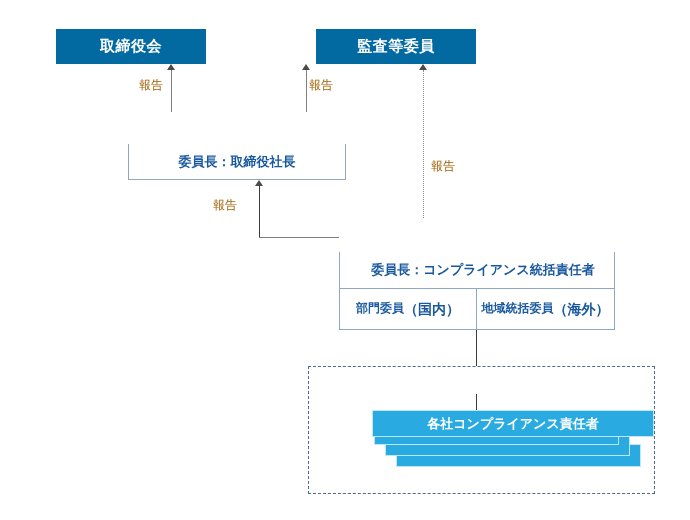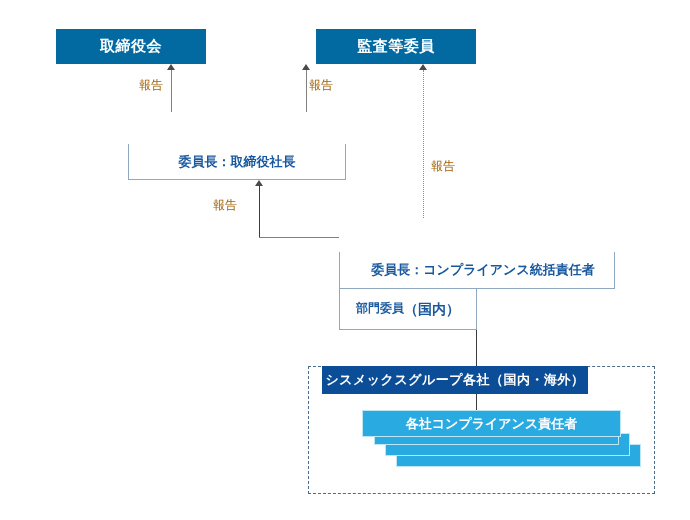--- a/index.html
+++ b/index.html
@@ -94,21 +94,21 @@
     display: flex;
     align-items: center;
     justify-content: center;
     color: #ffffff;
     font-weight: bold;
     font-size: 13px;
   }
   #stack-4 { left: 396px; top: 444px; width: 245px; height: 23px; }
   #stack-3 { left: 385px; top: 433px; width: 245px; height: 23px; }
   #stack-2 { left: 374px; top: 422px; width: 245px; height: 23px; }
-  #stack-1 { left: 362px; top: 410px; width: 259px; height: 27px; }
+  #stack-1 { left: 372px; top: 410px; width: 282px; height: 27px; }
 
   
   .line-v, .line-h {
     position: absolute;
     background: #808080;
   }
   .line-v { width: 1px; }
   .line-h { height: 1px; }
 
   .line-dark-v { background: #3B3B3B; width: 1px; position: absolute; }
@@ -167,27 +167,30 @@
   <div class="line-dark-v" style="left:259px; top:186px; height:52px;"></div>
   <div class="line-h" style="left:259px; top:237px; width:80px;"></div>
   <div class="arrow-up" style="left:255px; top:180px;"></div>
   <div class="conn-label" id="label-report-4">報告</div>
 
   <div class="box cell" id="box-cc-chair">委員長：コンプライアンス統括責任者</div>
   <div class="box cell cell-sub" id="box-cc-left">
     <span class="sub-main">部門委員</span>
     <span class="sub-paren">（国内）</span>
   </div>
+  <div class="box cell cell-sub" id="box-cc-right">
+    <span class="sub-main">地域統括委員</span>
+    <span class="sub-paren">（海外）</span>
+  </div>
 
   <div class="line-dark-v" style="left:476px; top:330px; height:36px;"></div>
 
   <div id="dashed-region"></div>
 
   <div class="line-dark-v" style="left:476px; top:394px; height:18px;"></div>
 
-  <div class="box hdr hdr-navy" id="box-group-hdr">シスメックスグループ各社（国内・海外）</div>
 
   <div class="stack-card" id="stack-4"></div>
   <div class="stack-card" id="stack-3"></div>
   <div class="stack-card" id="stack-2"></div>
   <div class="stack-card front" id="stack-1">各社コンプライアンス責任者</div>
 
 </div>
 
 </body></html>

